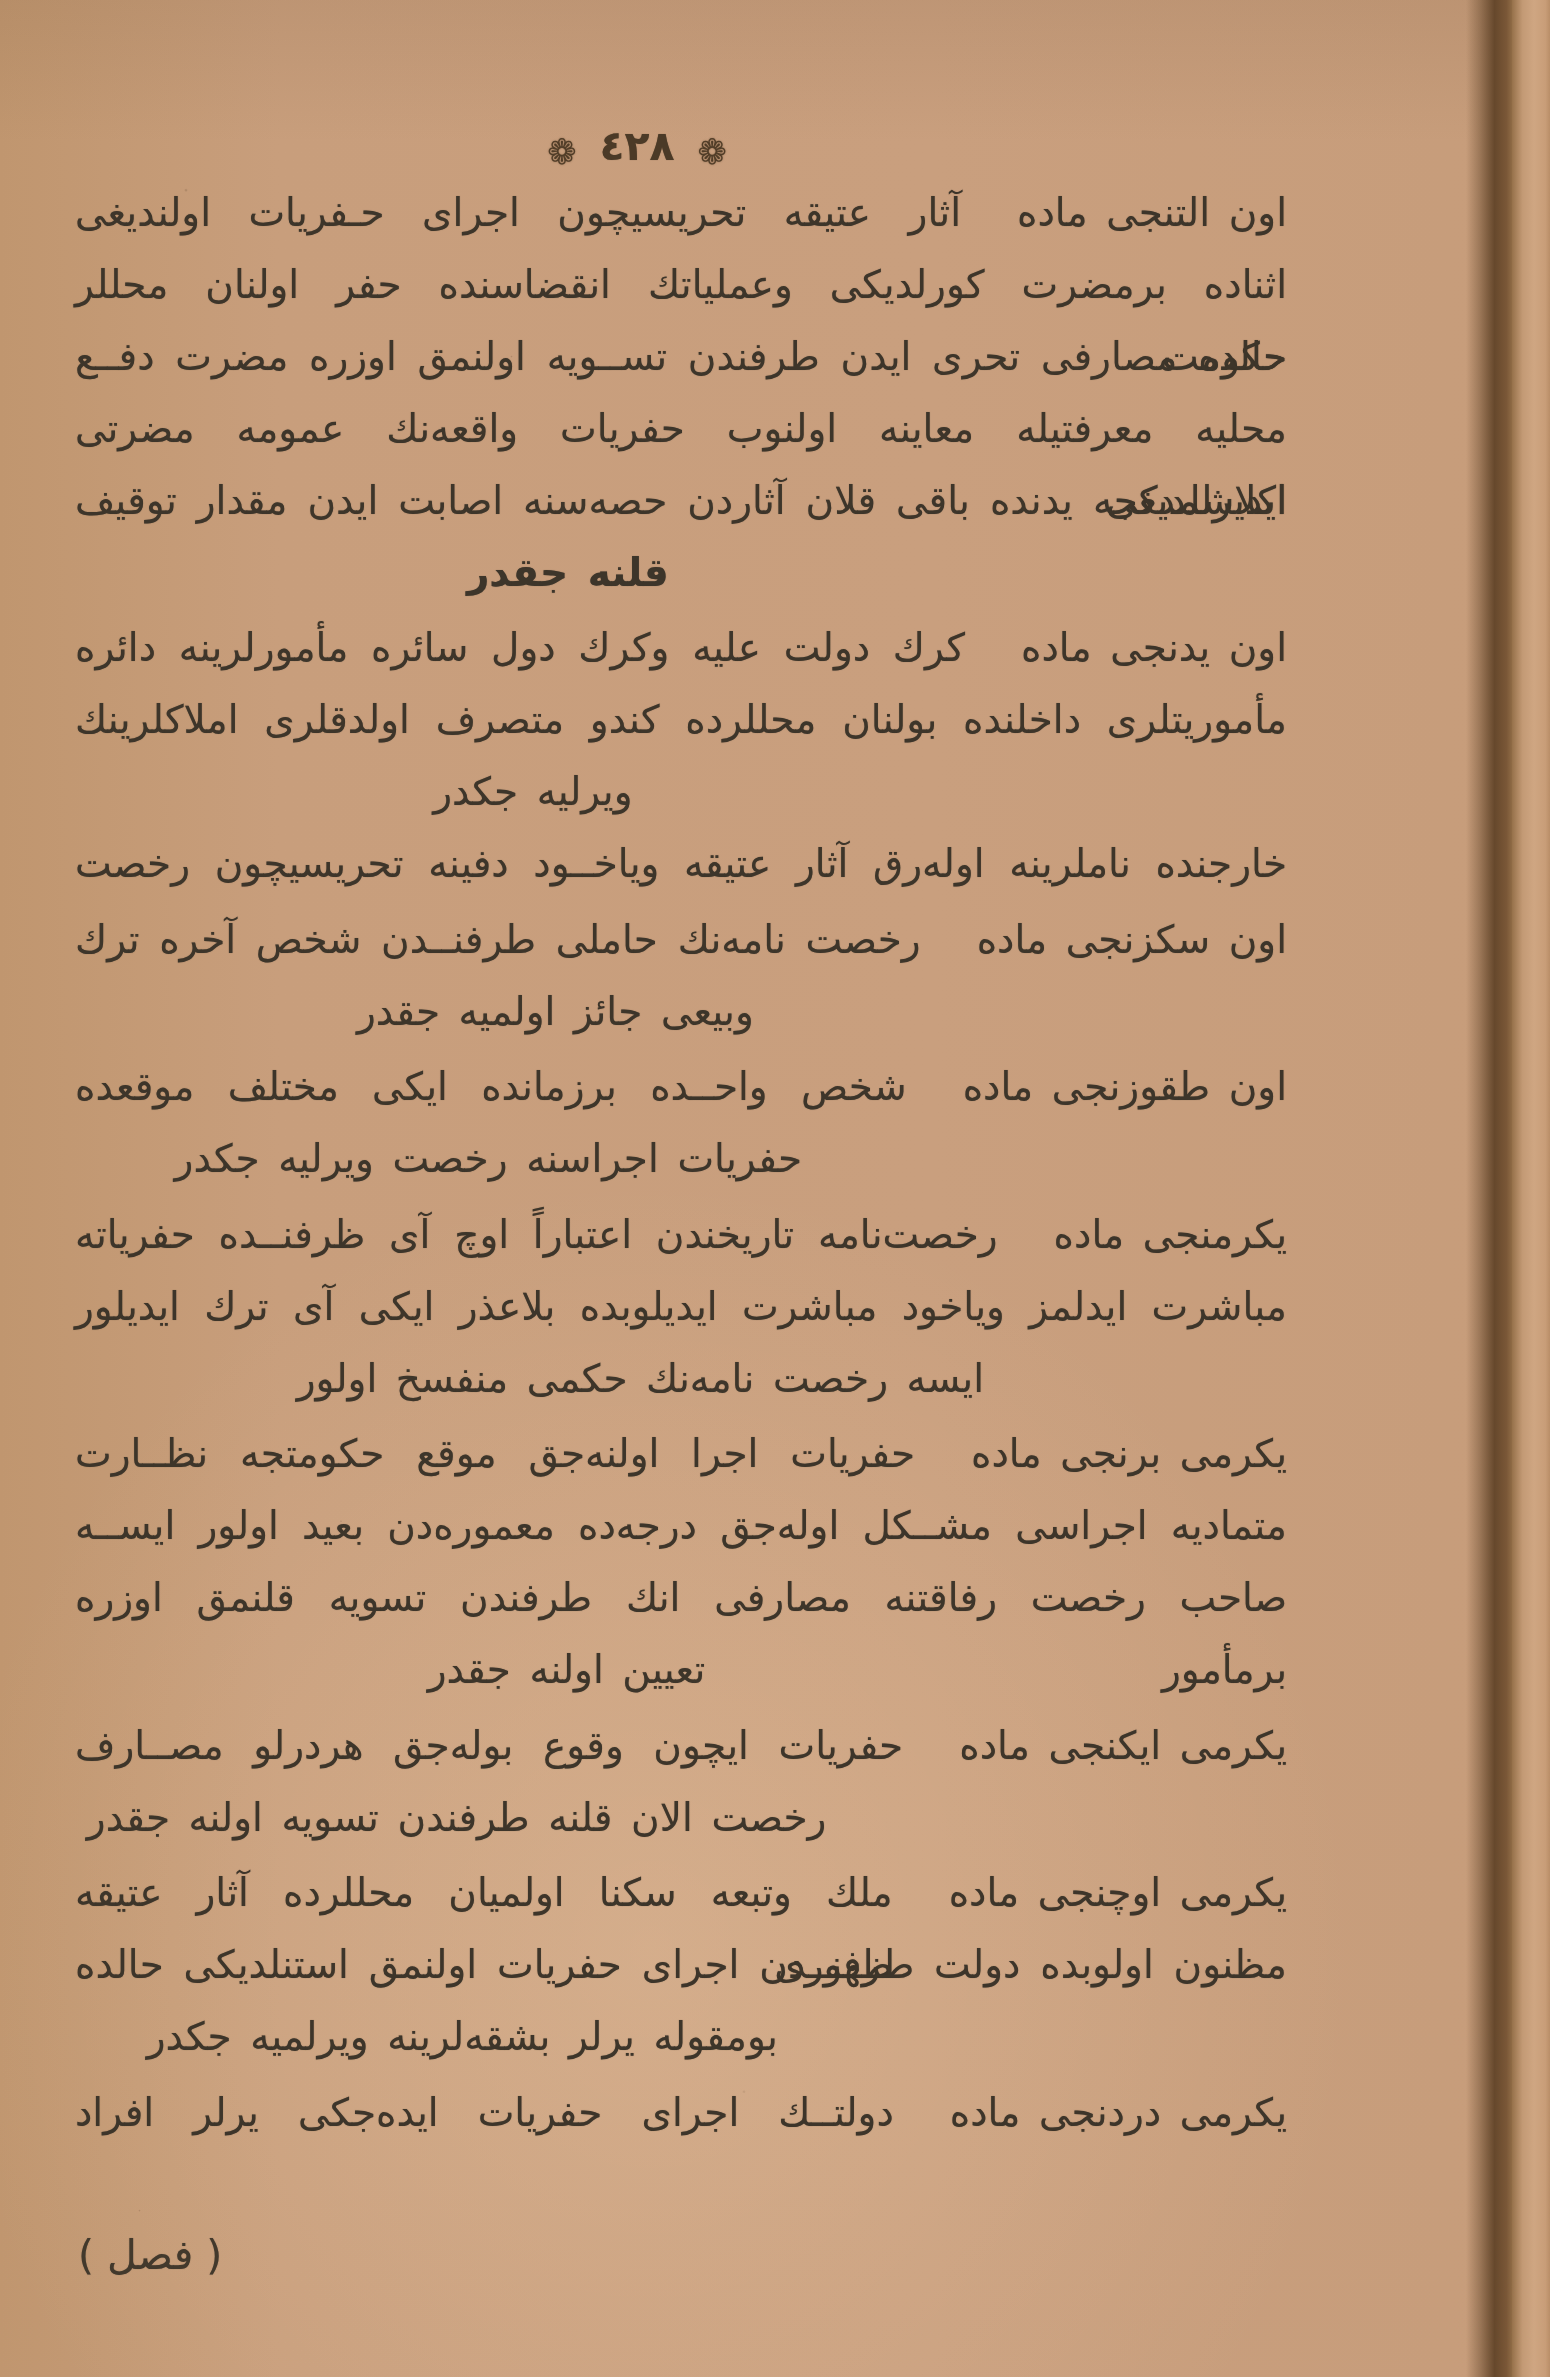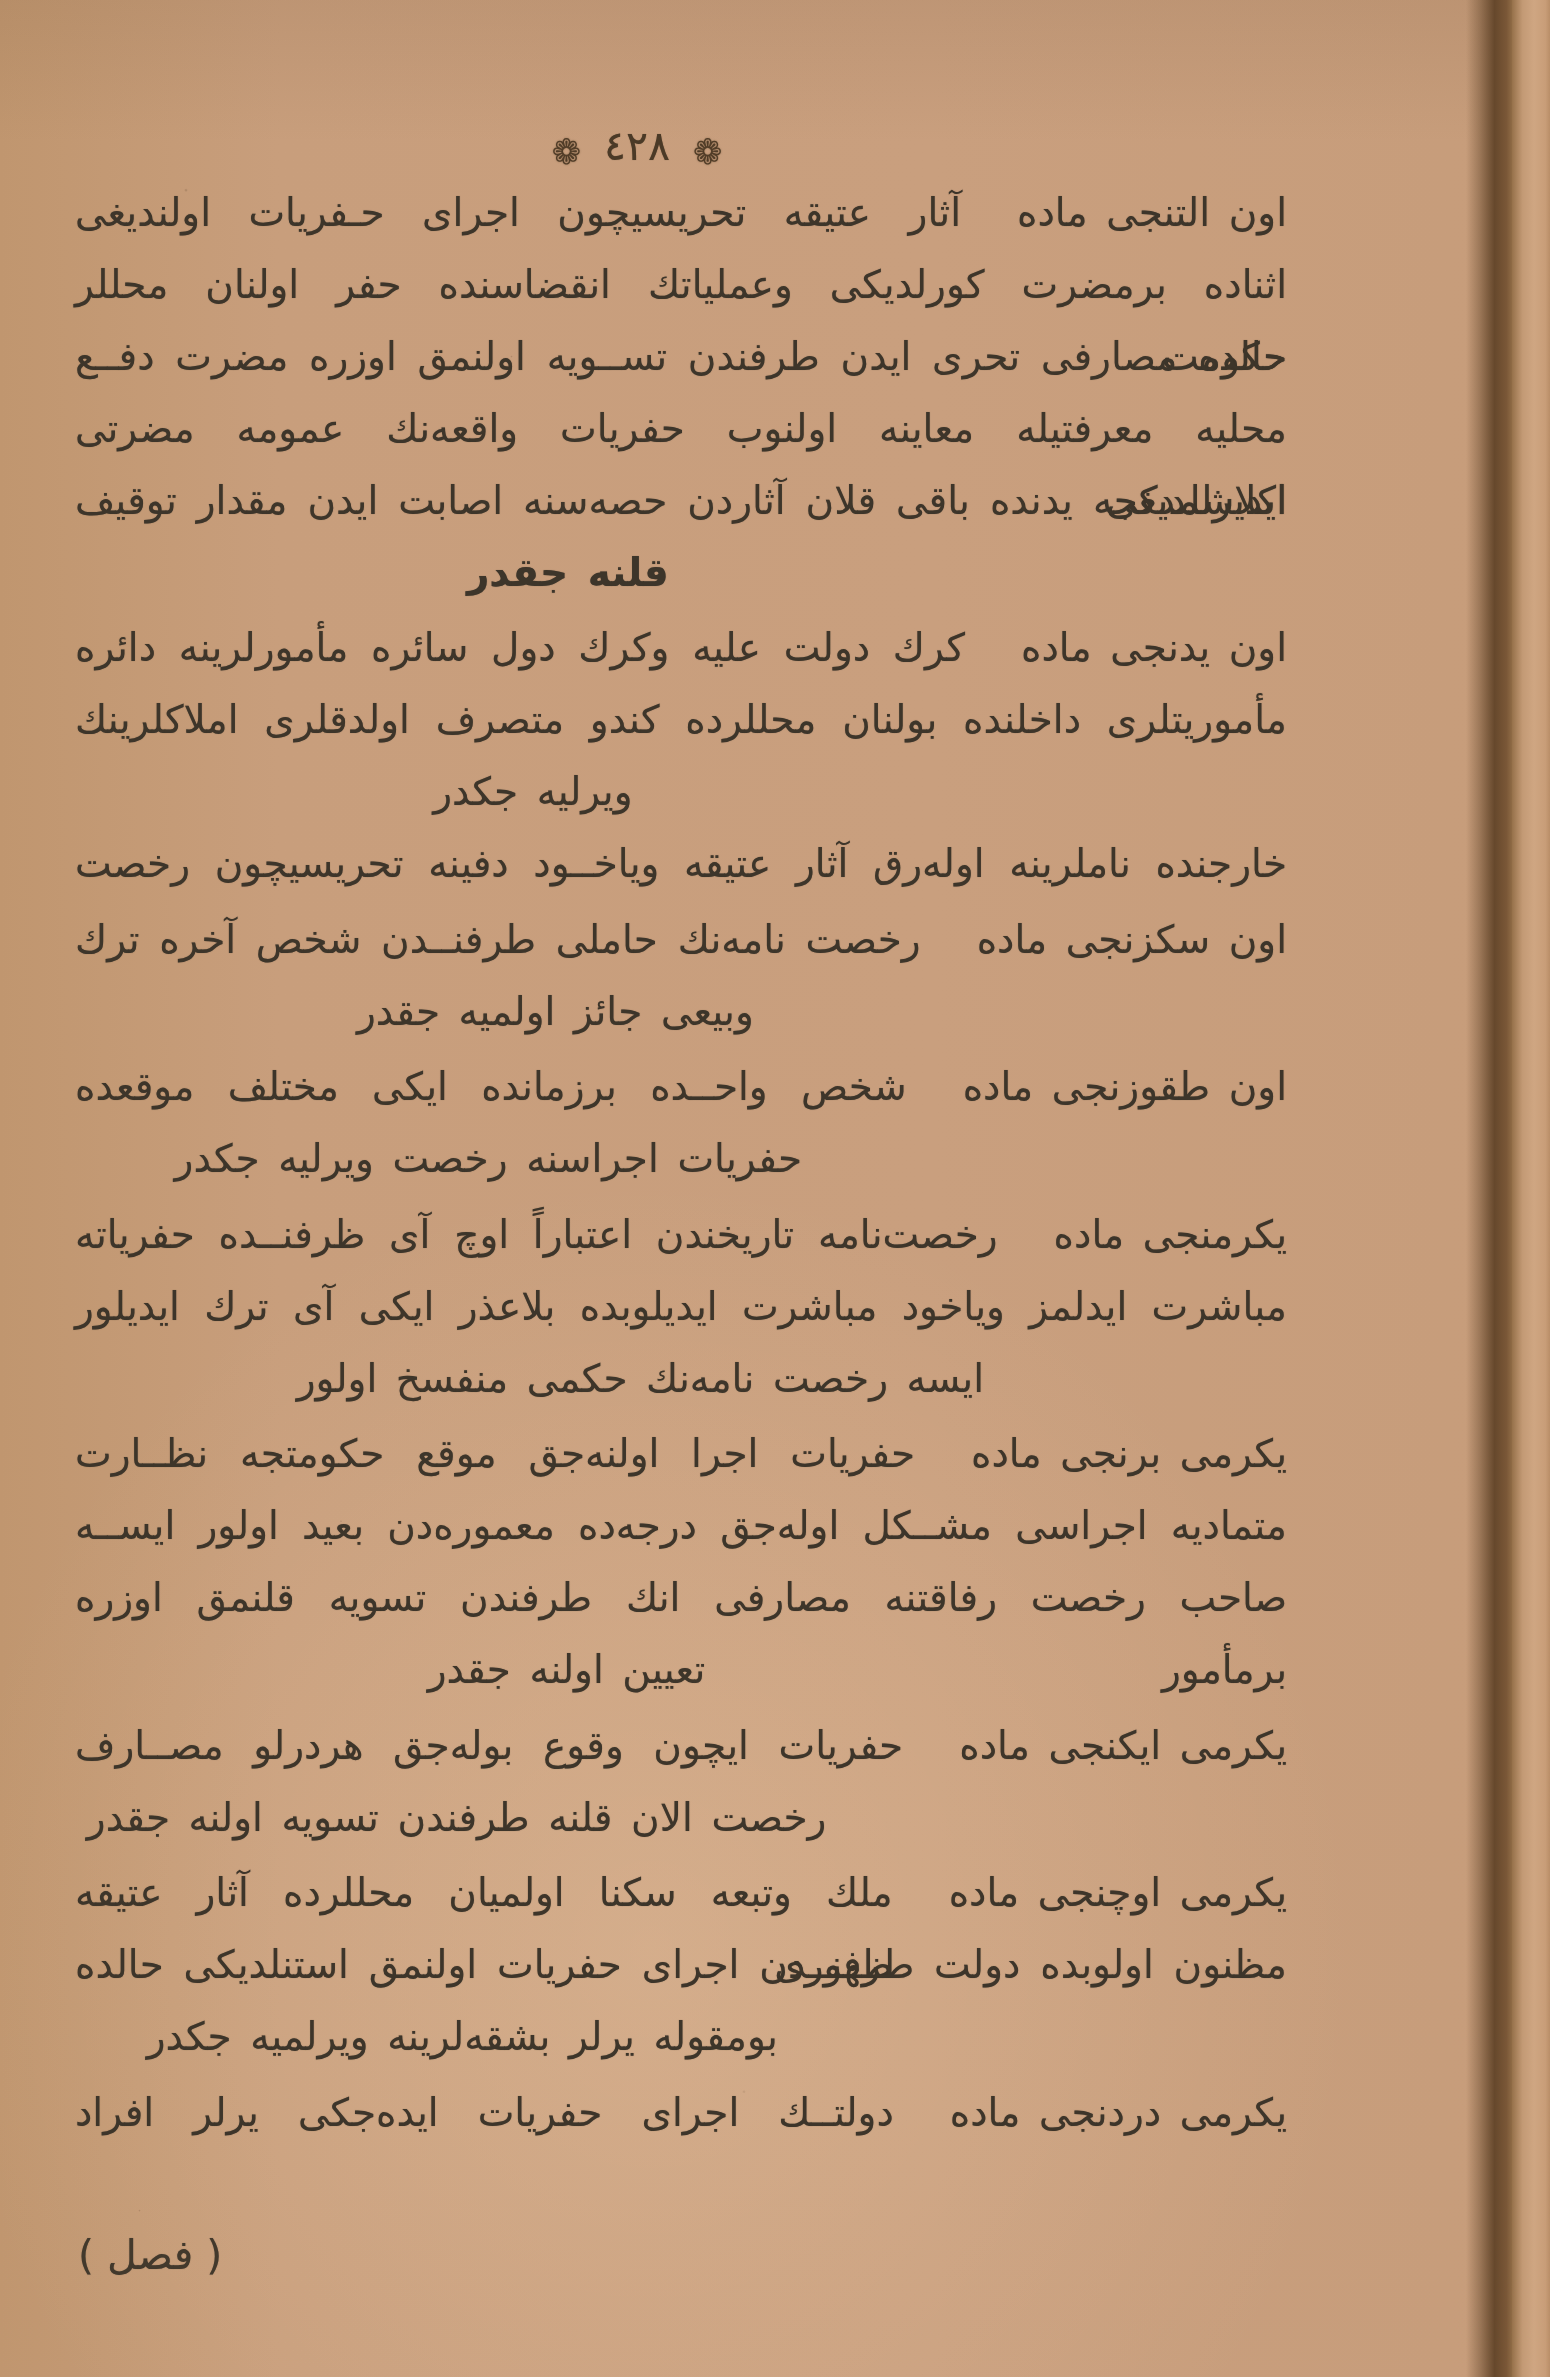--- a/index.html
+++ b/index.html
@@ -47,21 +47,21 @@
     position: absolute; top: 122px; left: 75px; width: 1124px;
     text-align: center;
     color: #4b3a27;
     direction: rtl;
   }
   .page-number-header .ornament {
     font-size: 35px; vertical-align: -3.5px; letter-spacing: 0;
     color: #513d28; text-shadow: 0 0 1.8px rgba(75,55,30,.55);
   }
   .page-number-header .folio {
-    font-size: 41px; font-weight: normal; margin: 0 23px;
+    font-size: 41px; font-weight: bold; margin: 0 23px;
     text-shadow: 0 0 0.9px rgba(60,45,25,.6);
     text-align: center;
   }
   .text-block {
     position: absolute; top: 173px; left: 75px; width: 1212px;
     direction: rtl;
     font-size: 39px;
     color: #3d352a;
     text-shadow: 0 0 0.9px rgba(61,53,42,.55);
     word-spacing: 6.2px;

